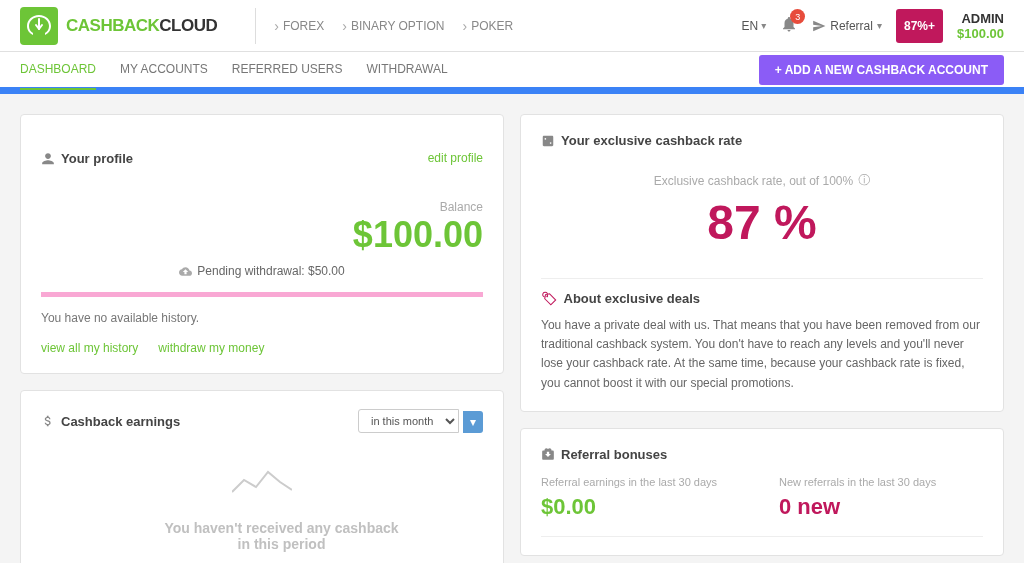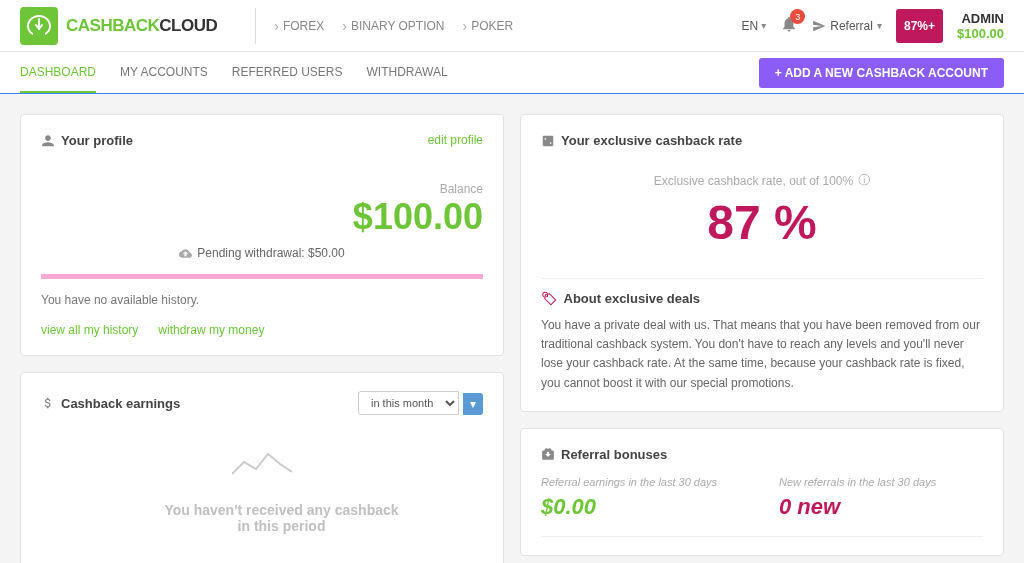--- a/index.html
+++ b/index.html
@@ -76,21 +76,21 @@
       font-size: 12px; font-weight: bold; padding: 10px 8px;
       cursor: pointer;
     }
     .admin-info { text-align: right; }
     .admin-name { font-size: 13px; font-weight: bold; color: #333; }
     .admin-balance { color: #6dc537; font-weight: bold; font-size: 13px; }
 
     
     .navbar {
       background: #fff;
-      border-bottom: 1px solid #3b82f6;
+      border-bottom: 7px solid #3b82f6;
       display: flex;
       align-items: center;
       padding: 0 20px;
       height: 42px;
     }
     .navbar-links {
       display: flex;
       gap: 24px;
       flex: 1;
     }
@@ -137,20 +137,21 @@
       gap: 6px;
       margin-bottom: 14px;
     }
 
     
     .profile-header {
       display: flex;
       justify-content: space-between;
       align-items: flex-start;
       margin-bottom: 10px;
+      margin-top: 18px;
     }
     .edit-profile-link {
       color: #6dc537;
       text-decoration: none;
       font-size: 12px;
     }
     .balance-section {
       text-align: right;
       padding: 10px 0 14px;
       border-bottom: 5px solid #f9a8d4;
@@ -282,21 +283,20 @@
       color: #666;
       line-height: 1.6;
     }
     .tag-icon { color: #c0185c; }
 
     
     .referral-grid {
       display: flex;
       gap: 34px;
       margin-top: 4px;
-      font-style: italic;
     }
     .referral-col { flex: 1; }
     .referral-col-label {
       font-size: 11px;
       color: #aaa;
       margin-bottom: 6px;
     }
     .referral-amount-green {
       font-size: 22px;
       font-weight: bold;

